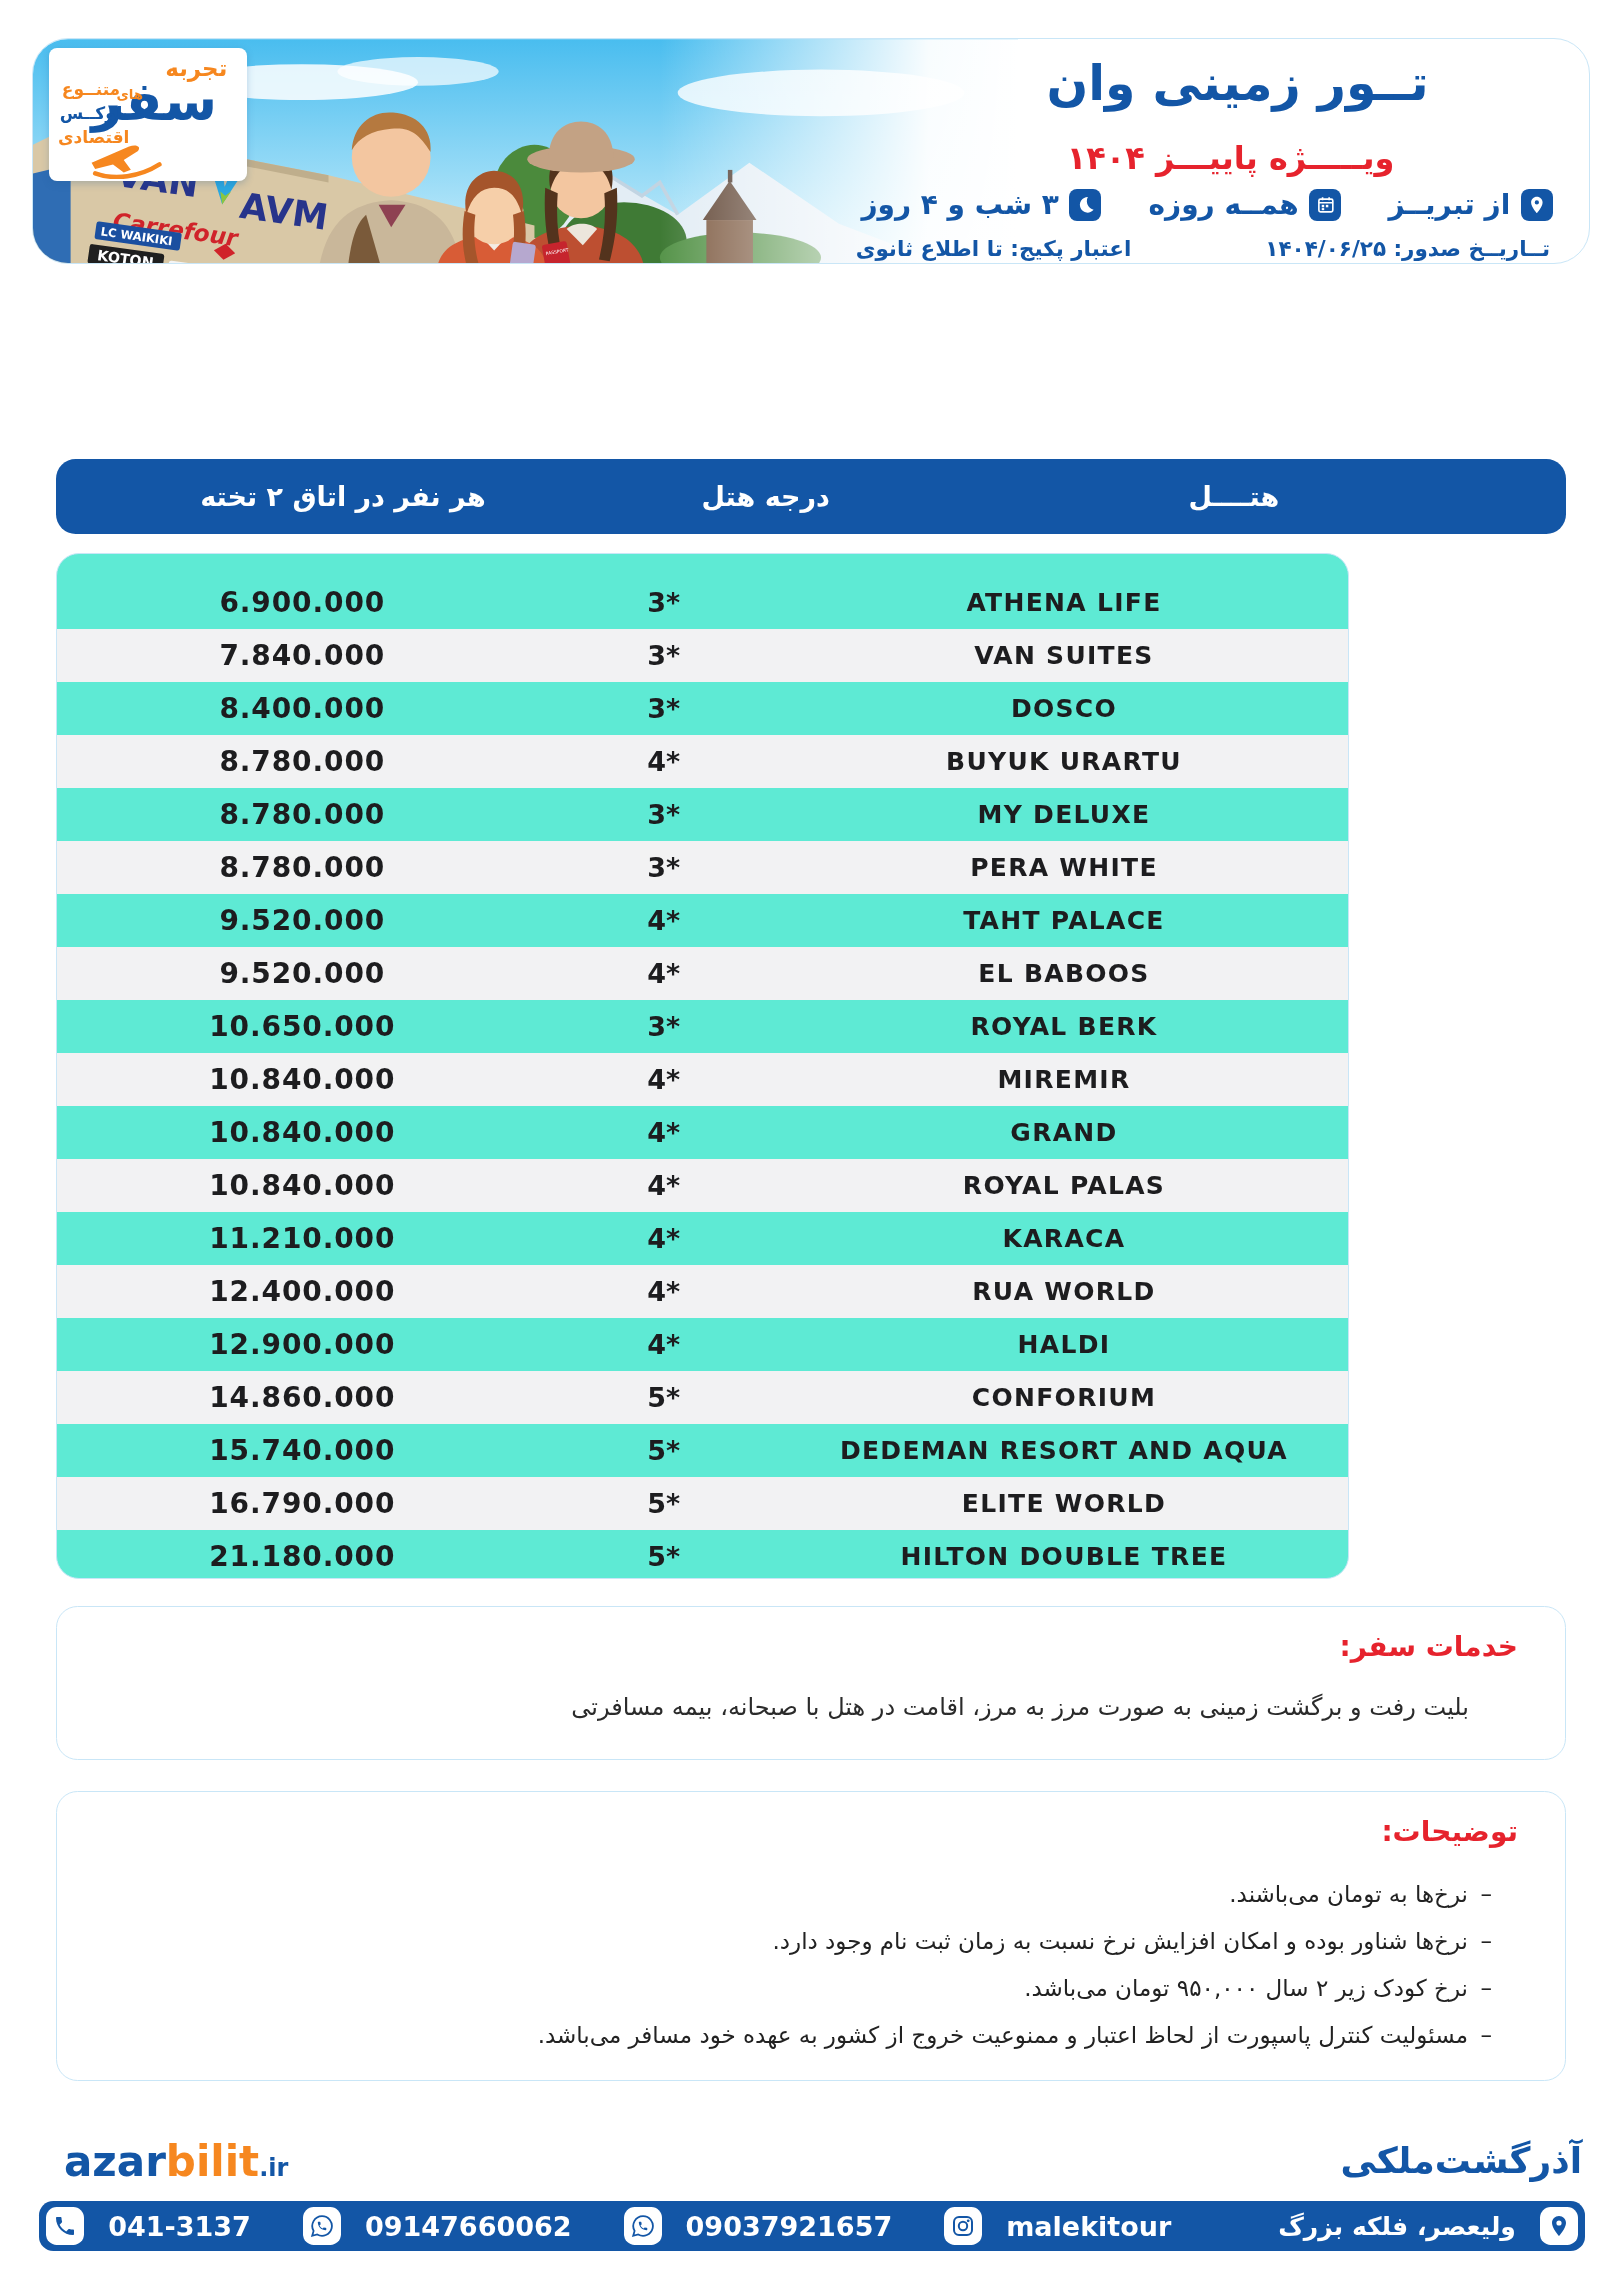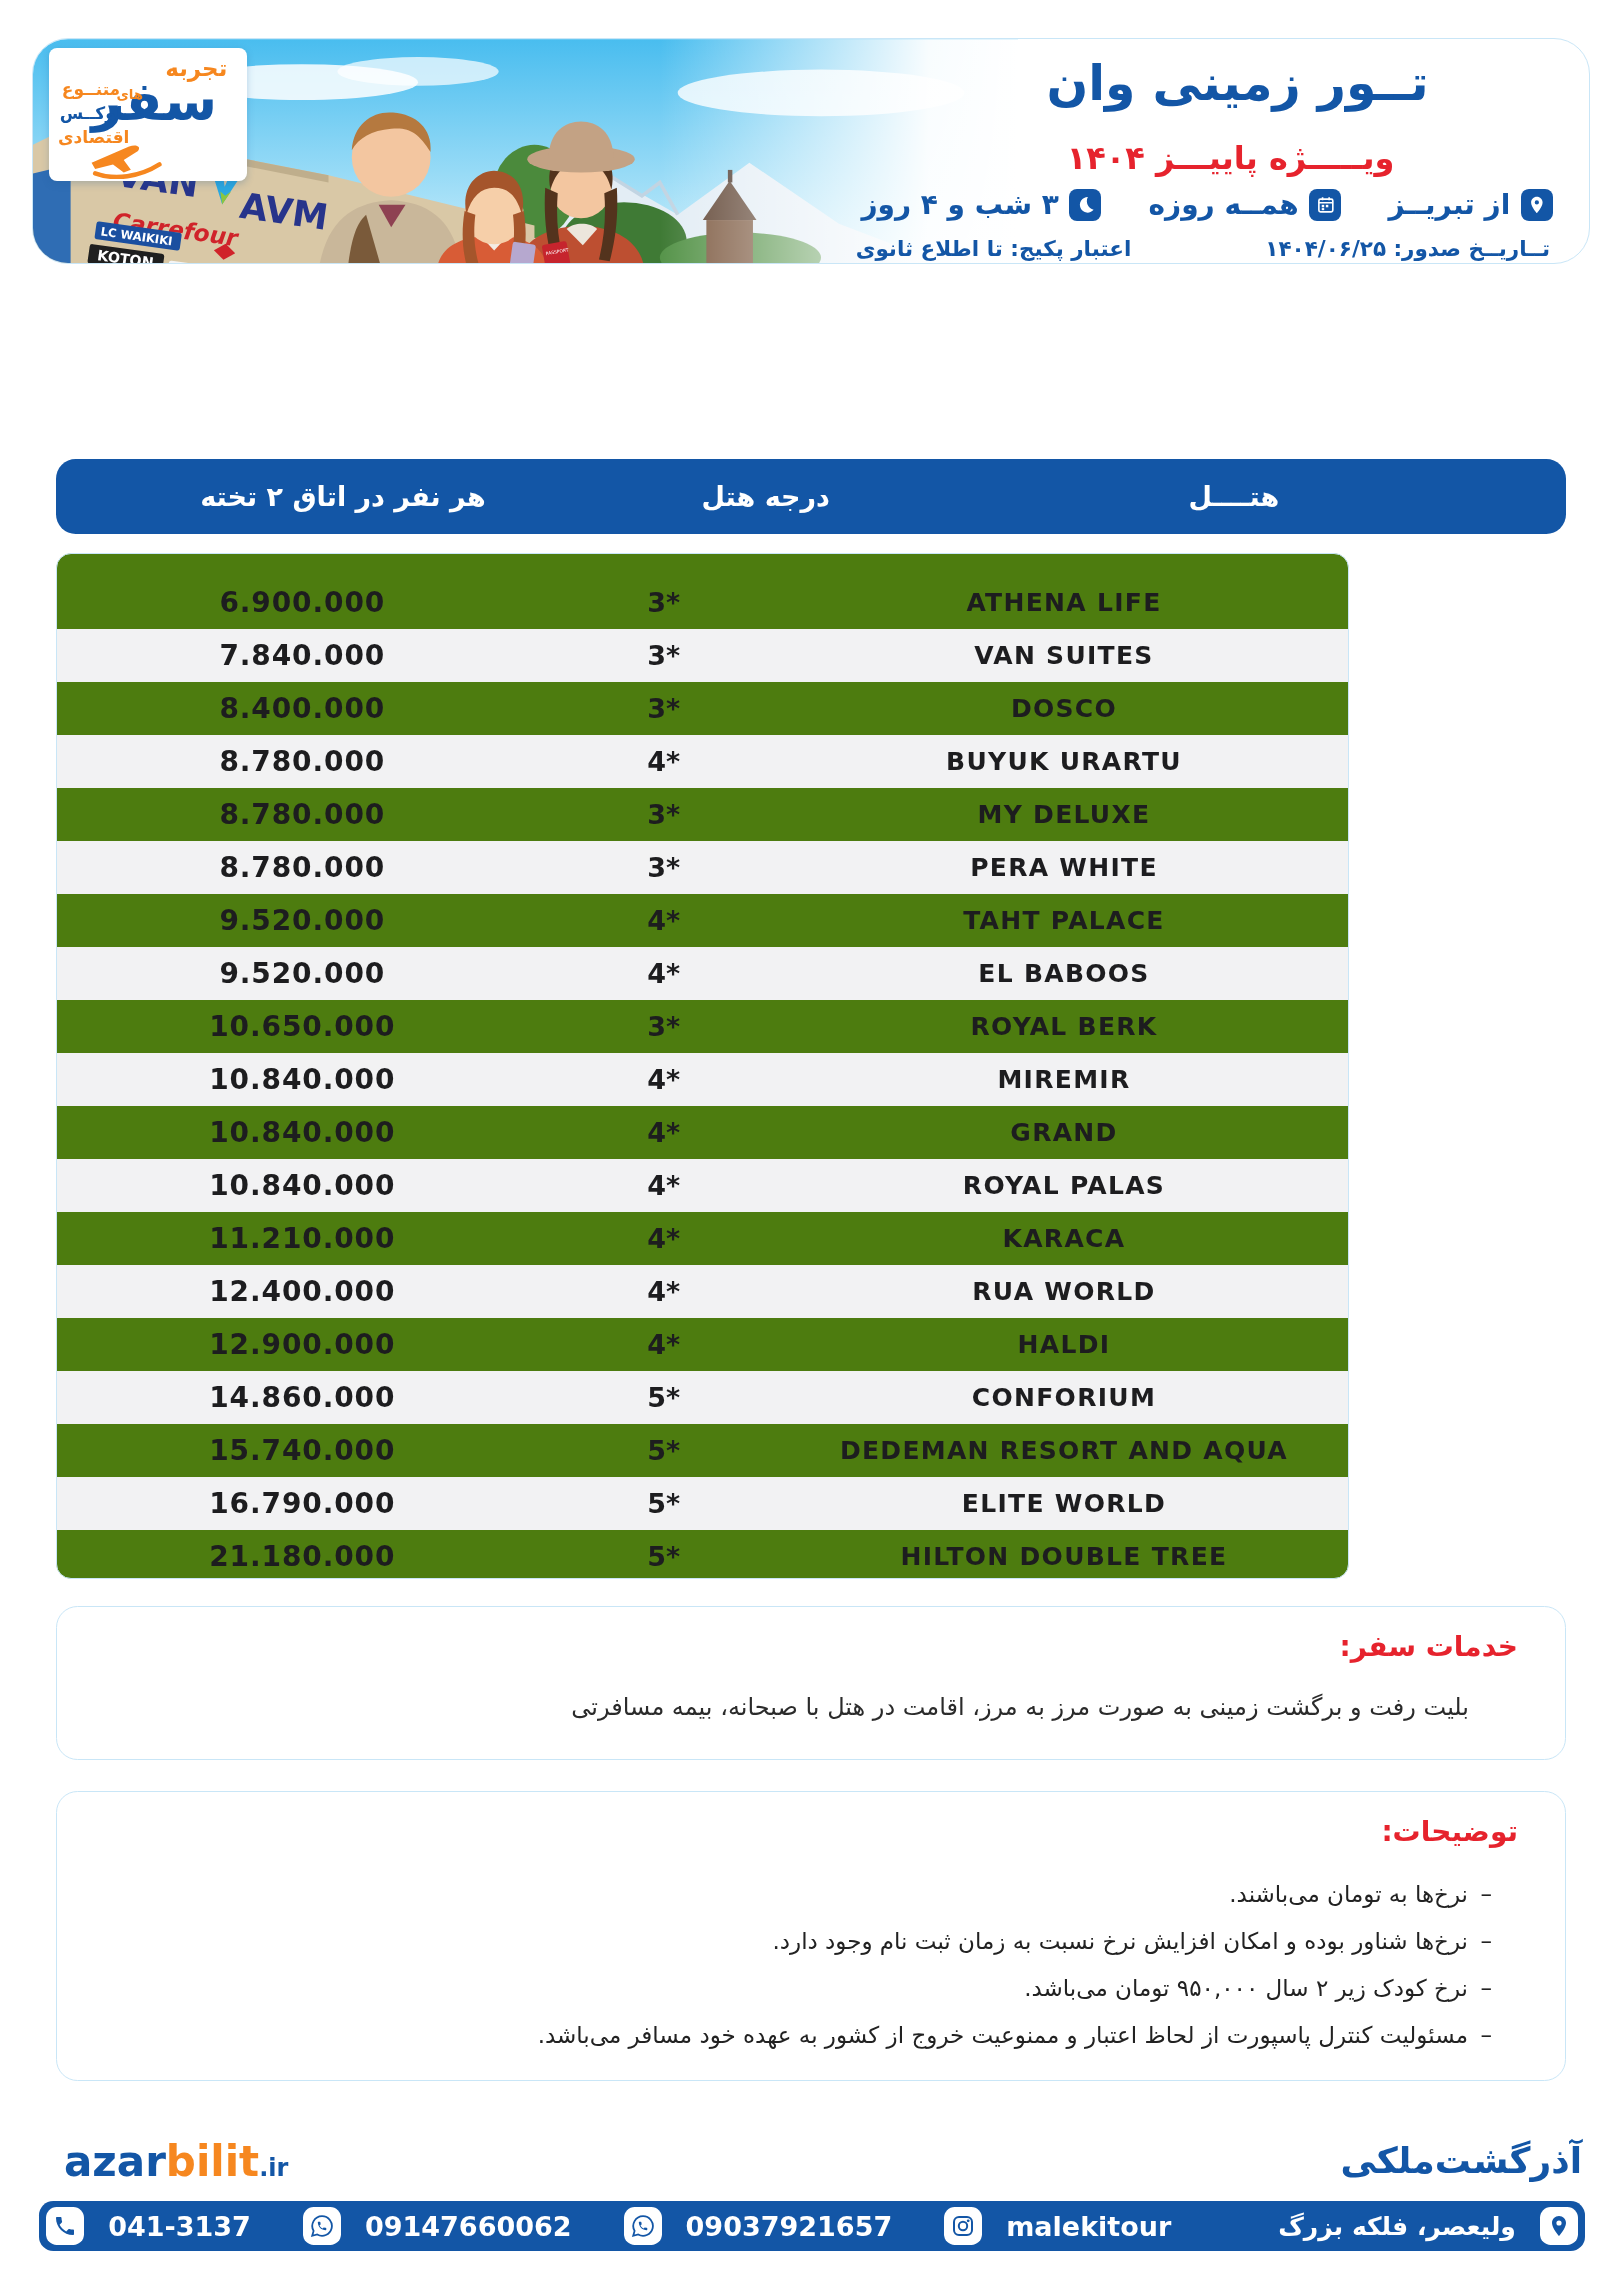--- a/index.html
+++ b/index.html
@@ -36,21 +36,21 @@
   .badge-ic svg{width:19.7px; height:19.7px;}
   .badge-label{color:var(--blue); font-size:28px; font-weight:bold; white-space:nowrap;}
   .meta{position:absolute; right:39px; top:197px; direction:rtl; display:flex; gap:134px;
     color:var(--blue); font-size:21.5px; font-weight:600; white-space:nowrap;}
 
   
   .thead{position:absolute; left:56px; top:459px; width:1510px; height:75px; background:var(--blue);
     border-radius:19.7px; display:grid; grid-template-columns:38% 18% 44%; align-items:center;}
   .thead span{color:#fff; font-size:27px; font-weight:bold; text-align:center; direction:rtl;}
   .tbody{position:absolute; left:56px; top:553px; width:1293px; height:1026px;
-    border:1.8px solid var(--border); border-radius:15px; background:#4d7c0f; padding-top:22.4px; overflow:hidden;}
+    border:1.8px solid var(--border); border-radius:23px; background:#5eead4; padding-top:22.4px; overflow:hidden;}
   .trow{height:53px; display:grid; grid-template-columns:38% 18% 44%; align-items:center;}
   .trow.alt{background:var(--row-alt);}
   .trow span{text-align:center; color:var(--ink); font-weight:bold;}
   .cell-price{font-size:28px; letter-spacing:0.9px;}
   .cell-grade{font-size:27px;}
   .cell-hotel{font-size:25px; letter-spacing:1.3px;}
 
   
   .box{position:absolute; left:56px; width:1510px; border:1.8px solid var(--border); border-radius:21.5px; background:#fff;}
   .box h3{position:absolute; right:47px; top:23px; color:var(--red); font-size:28px; font-weight:bold; direction:rtl;}

